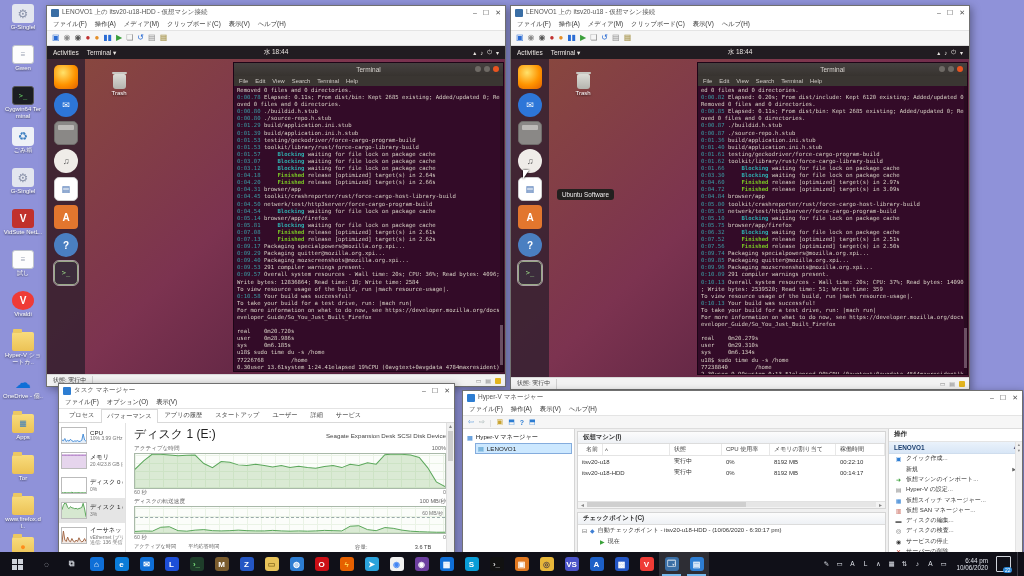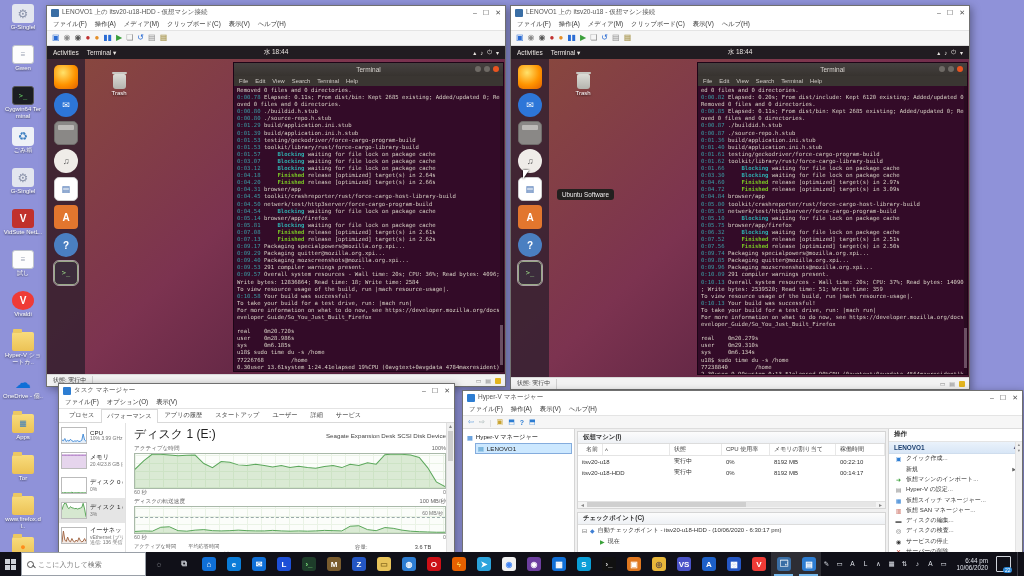--- a/index.html
+++ b/index.html
@@ -870,24 +870,20 @@
 
 <div id="taskbar">
   <div class="startbtn">
       <span class="winlogo">
         <i></i>
         <i></i>
         <i></i>
         <i></i>
       </span>
     </div>
-  <div class="searchbox">
-    <span class="mag"></span>
-    <input type="text" placeholder="ここに入力して検索" style="">
-  </div>
   <div class="tbicons">
 
   <div class="tbi">
         <span class="gl" style="background: transparent; color: rgb(207, 211, 218);">◌</span>
       </div>
       <div class="tbi">
         <span class="gl" style="background: transparent; color: rgb(207, 211, 218);">⧉</span>
       </div>
       <div class="tbi">
         <span class="gl" style="background: rgb(15, 111, 215); color: rgb(255, 255, 255);">⌂</span>

